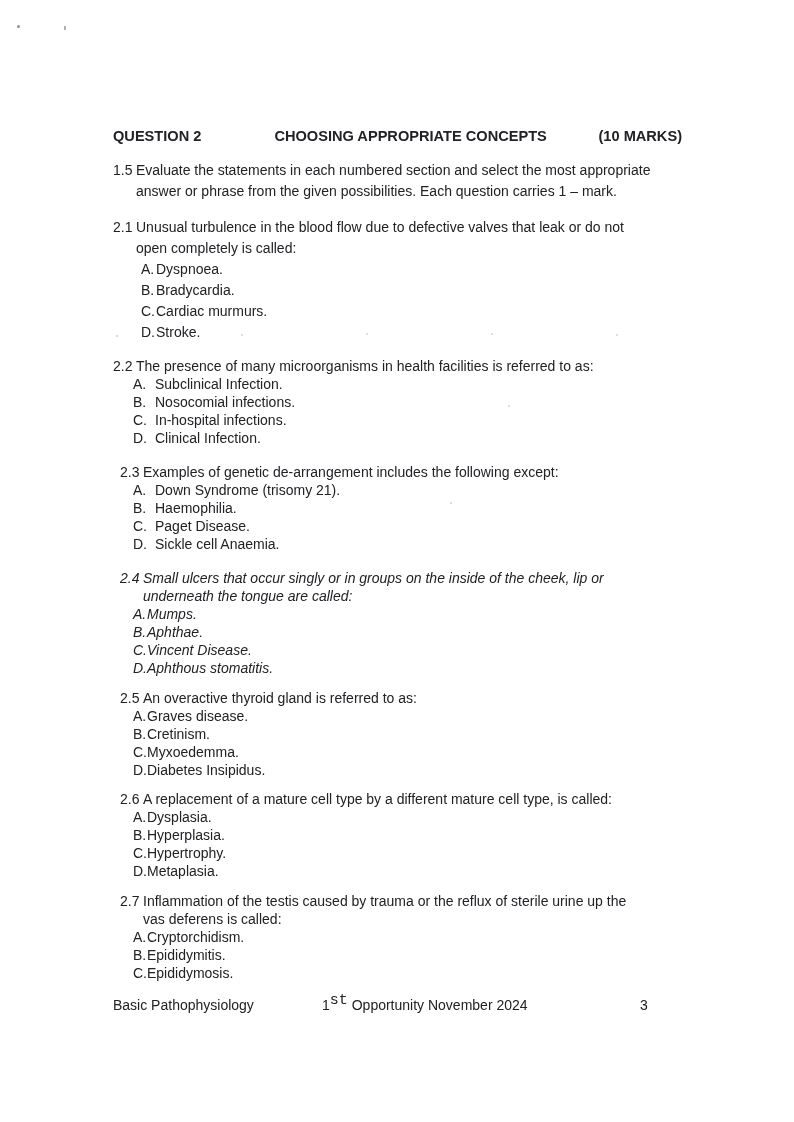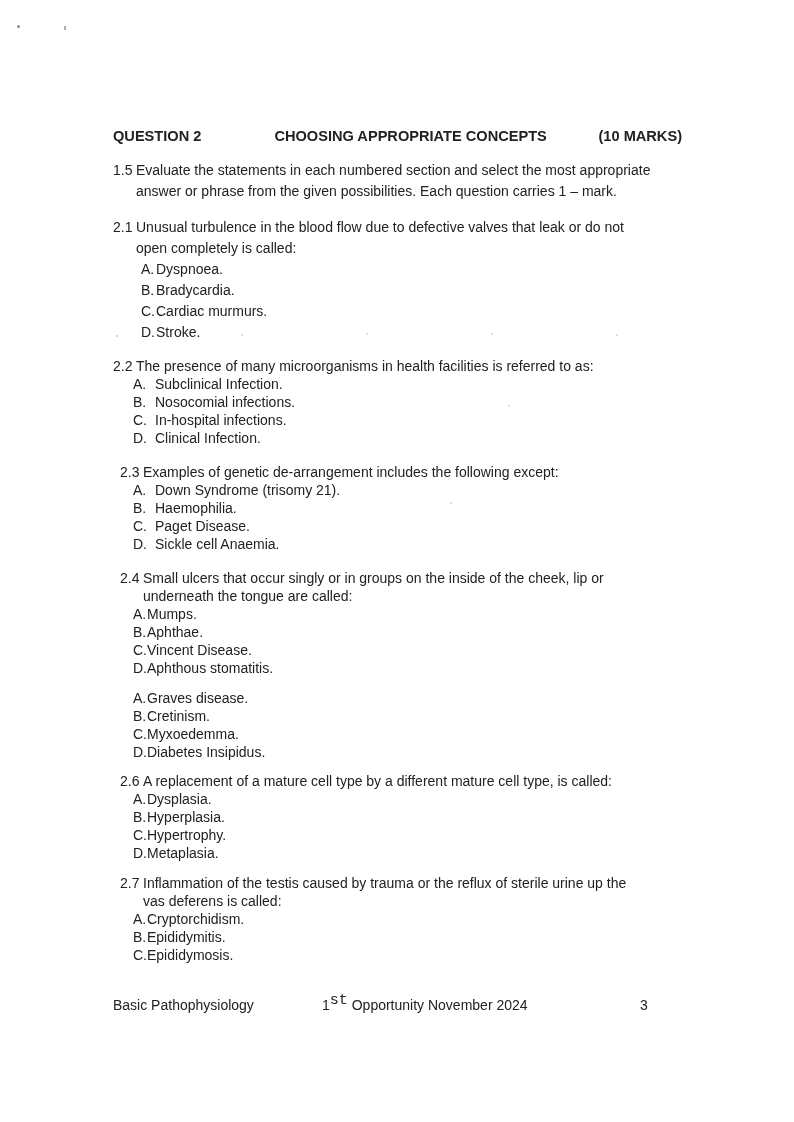--- a/index.html
+++ b/index.html
@@ -34,21 +34,21 @@
   .num{flex:none;width:23px;}
   .q-indent .num{width:30px;padding-left:7px;box-sizing:border-box;}
   .ptext{flex:1;}
   
   .intro{margin-top:13px;line-height:21px;}
   
   .qblock{line-height:18px;}
   .qb1{margin-top:15px;line-height:21px;}
   .qb2{margin-top:14px;}
   .qb3{margin-top:16px;}
-  .qb4{margin-top:16px;}
+  .qb4{margin-top:16px;font-style:italic;}
   .qb5{margin-top:12px;}
   .qb6{margin-top:11px;}
   .qb7{margin-top:12px;}
   
   .opt{display:flex;}
   .letter{flex:none;}
   .o1 .opt{margin-left:28px;line-height:21px;}
   .o1 .letter{width:15px;}
   .o2 .opt{margin-left:20px;line-height:18px;}
   .o2 .letter{width:22px;}
@@ -188,20 +188,24 @@
             <span>Vincent Disease.</span>
           </div>
         <div class="opt">
             <span class="letter">D.</span>
             <span>Aphthous stomatitis.</span>
           </div>
       </div>
     </div>
 
     <div class="qblock qb5 q-indent">
+      <div class="para">
+        <span class="num">2.5</span>
+        <div class="ptext">An overactive thyroid gland is referred to as:</div>
+      </div>
       <div class="opts o3">
         <div class="opt">
             <span class="letter">A.</span>
             <span>Graves disease.</span>
           </div>
         <div class="opt">
             <span class="letter">B.</span>
             <span>Cretinism.</span>
           </div>
         <div class="opt">

